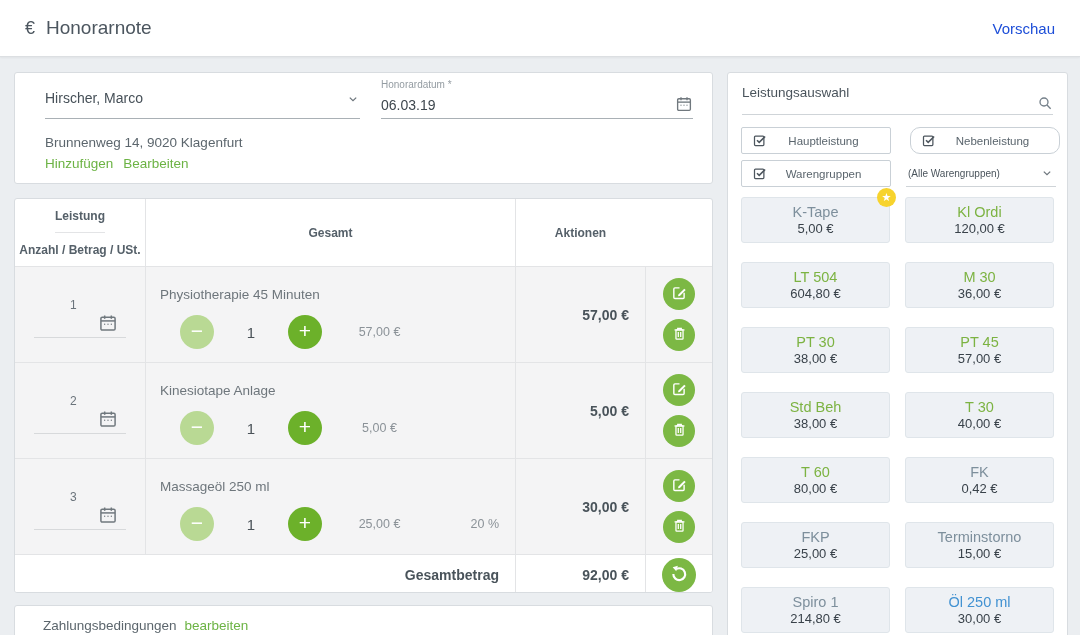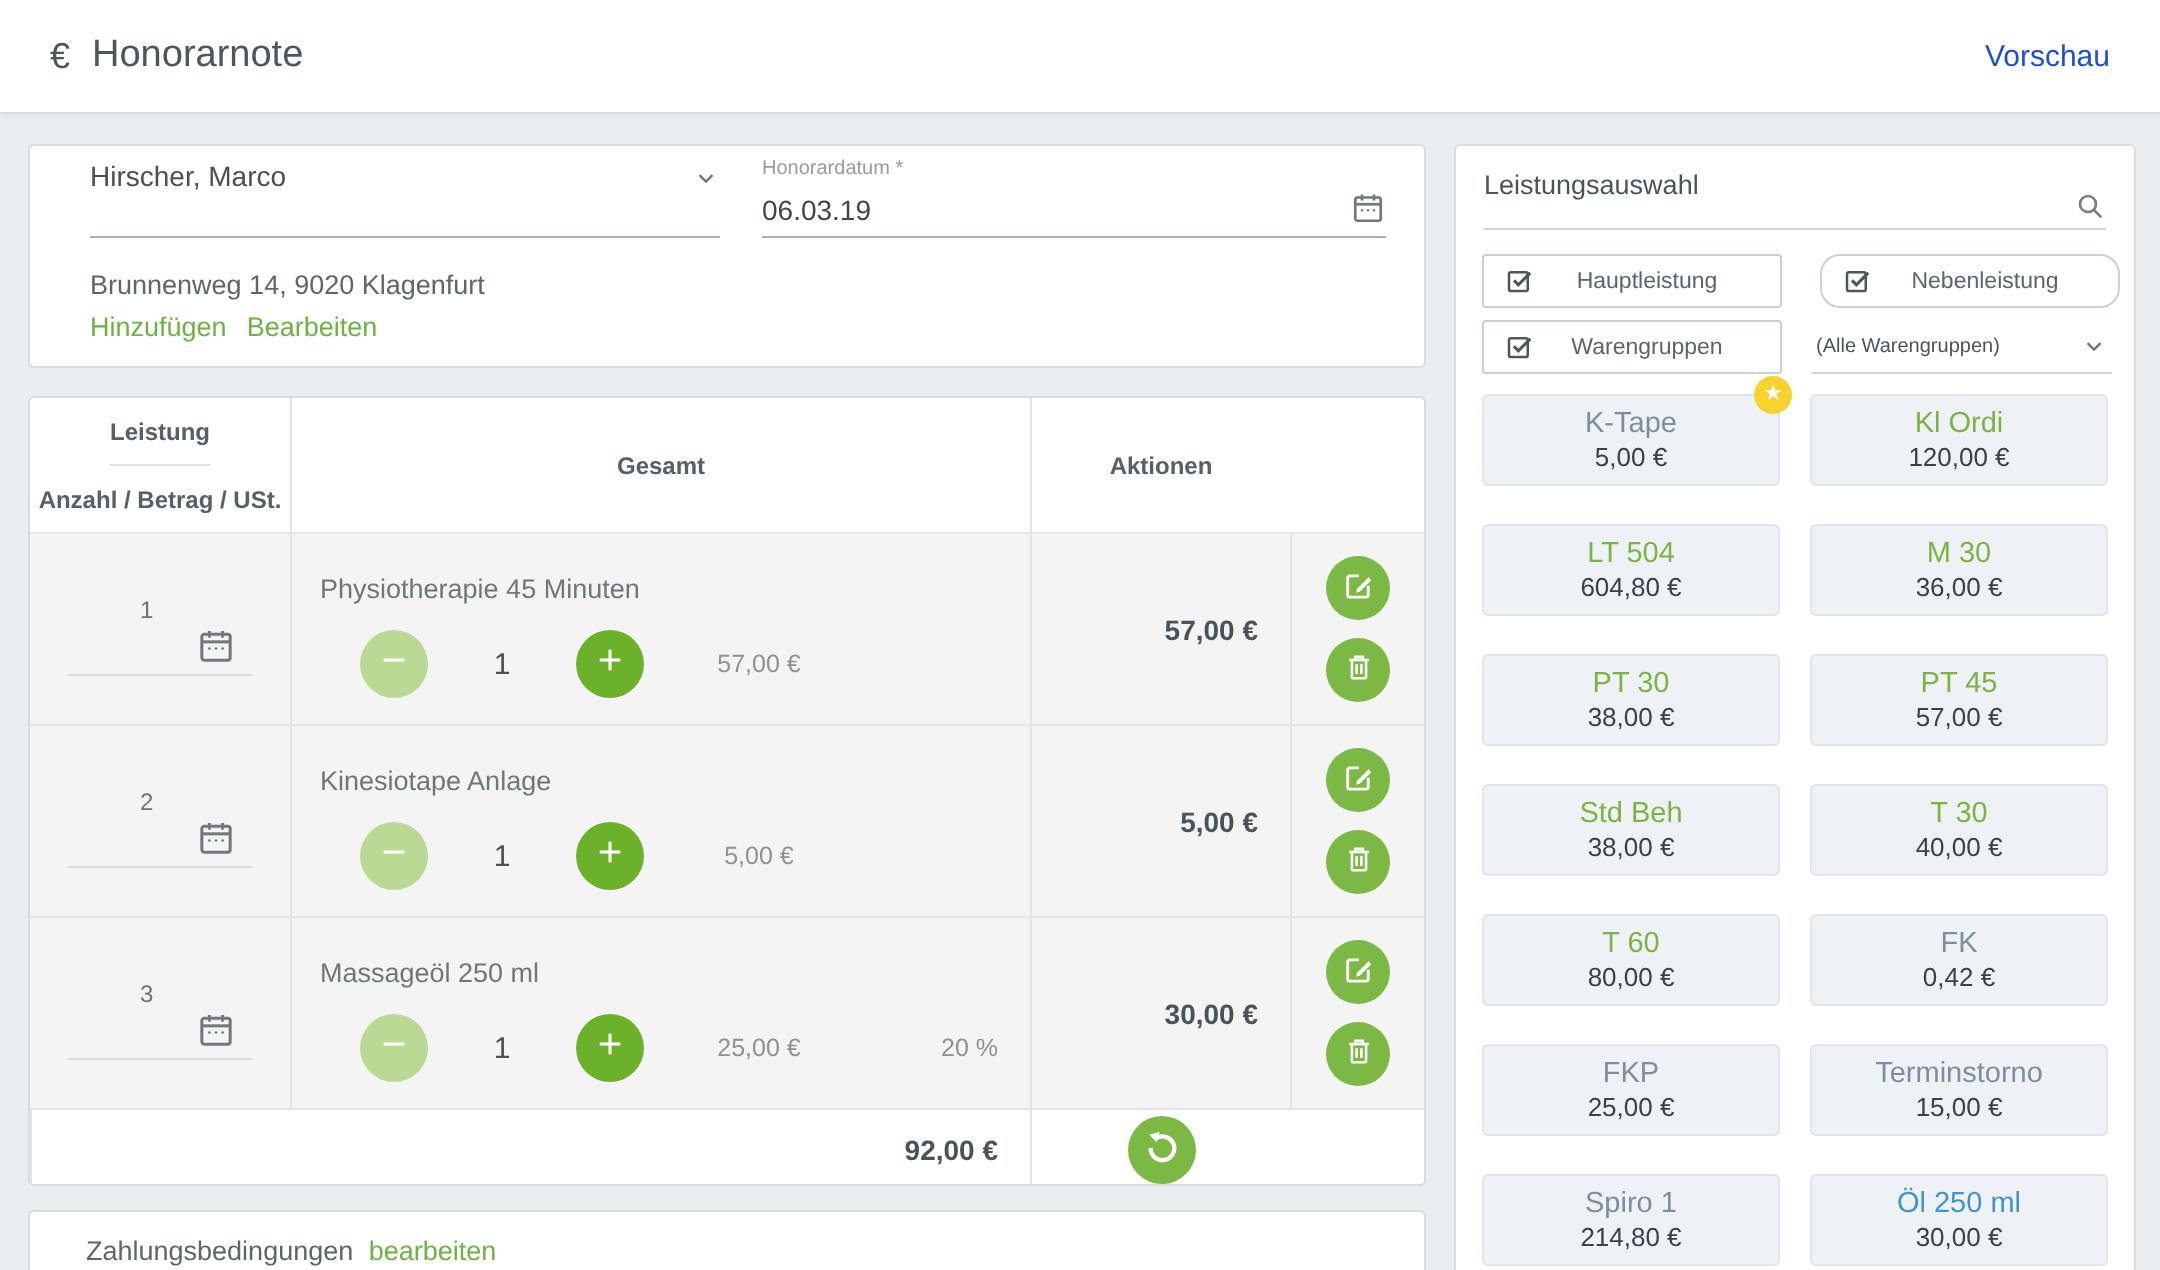--- a/index.html
+++ b/index.html
@@ -24,21 +24,21 @@
 
   .panel {
     position:absolute; background:#fff; border:1px solid #d8dce0; border-radius:3px;
   }
 
   
   #patient-panel { left:14px; top:72px; width:699px; height:112px; }
   .patient-select {
     position:absolute; left:30px; top:18px; width:315px; height:28px;
     border-bottom:1px solid #a9b0b5; display:flex; align-items:flex-end;
-    justify-content:space-between; padding-bottom:22px; cursor:pointer;
+    justify-content:space-between; padding-bottom:12px; cursor:pointer;
   }
   .patient-select .sel-value { font-size:14px; color:#465058; }
   .date-field { position:absolute; left:366px; top:6px; width:312px; }
   .date-label { font-size:10px; color:#949ca2; }
   .date-row {
     border-bottom:1px solid #a9b0b5; display:flex; align-items:flex-end;
     justify-content:space-between; padding:3px 0 5px 0; margin-top:2px;
   }
   .date-value { font-size:14px; color:#3e474e; }
   .addr-line { position:absolute; left:30px; top:62px; font-size:13.5px; color:#5c666d; }
@@ -361,20 +361,21 @@
             <line x1="10.3" y1="10" x2="10.3" y2="17"></line>
                 <line x1="13.7" y1="10" x2="13.7" y2="17"></line>
           </svg>
         </span>
       </button>
     </div>
   </div>
 </div>
 
   <div class="t-foot">
+    <div class="foot-label">Gesamtbetrag</div>
     <div class="foot-total">92,00 €</div>
     <div class="foot-act">
       <button class="undo-btn">
         <span>
           <svg viewBox="0 0 24 24">
             <path d="M8.5 6.2A7.1 7.1 0 1 1 5.2 12" fill="none" stroke="#fff" stroke-width="2.6"></path>
             <path d="M10.6 2.2l-6.2 1.8 4.3 4.6z" fill="#fff"></path>
           </svg>
         </span>
       </button>

